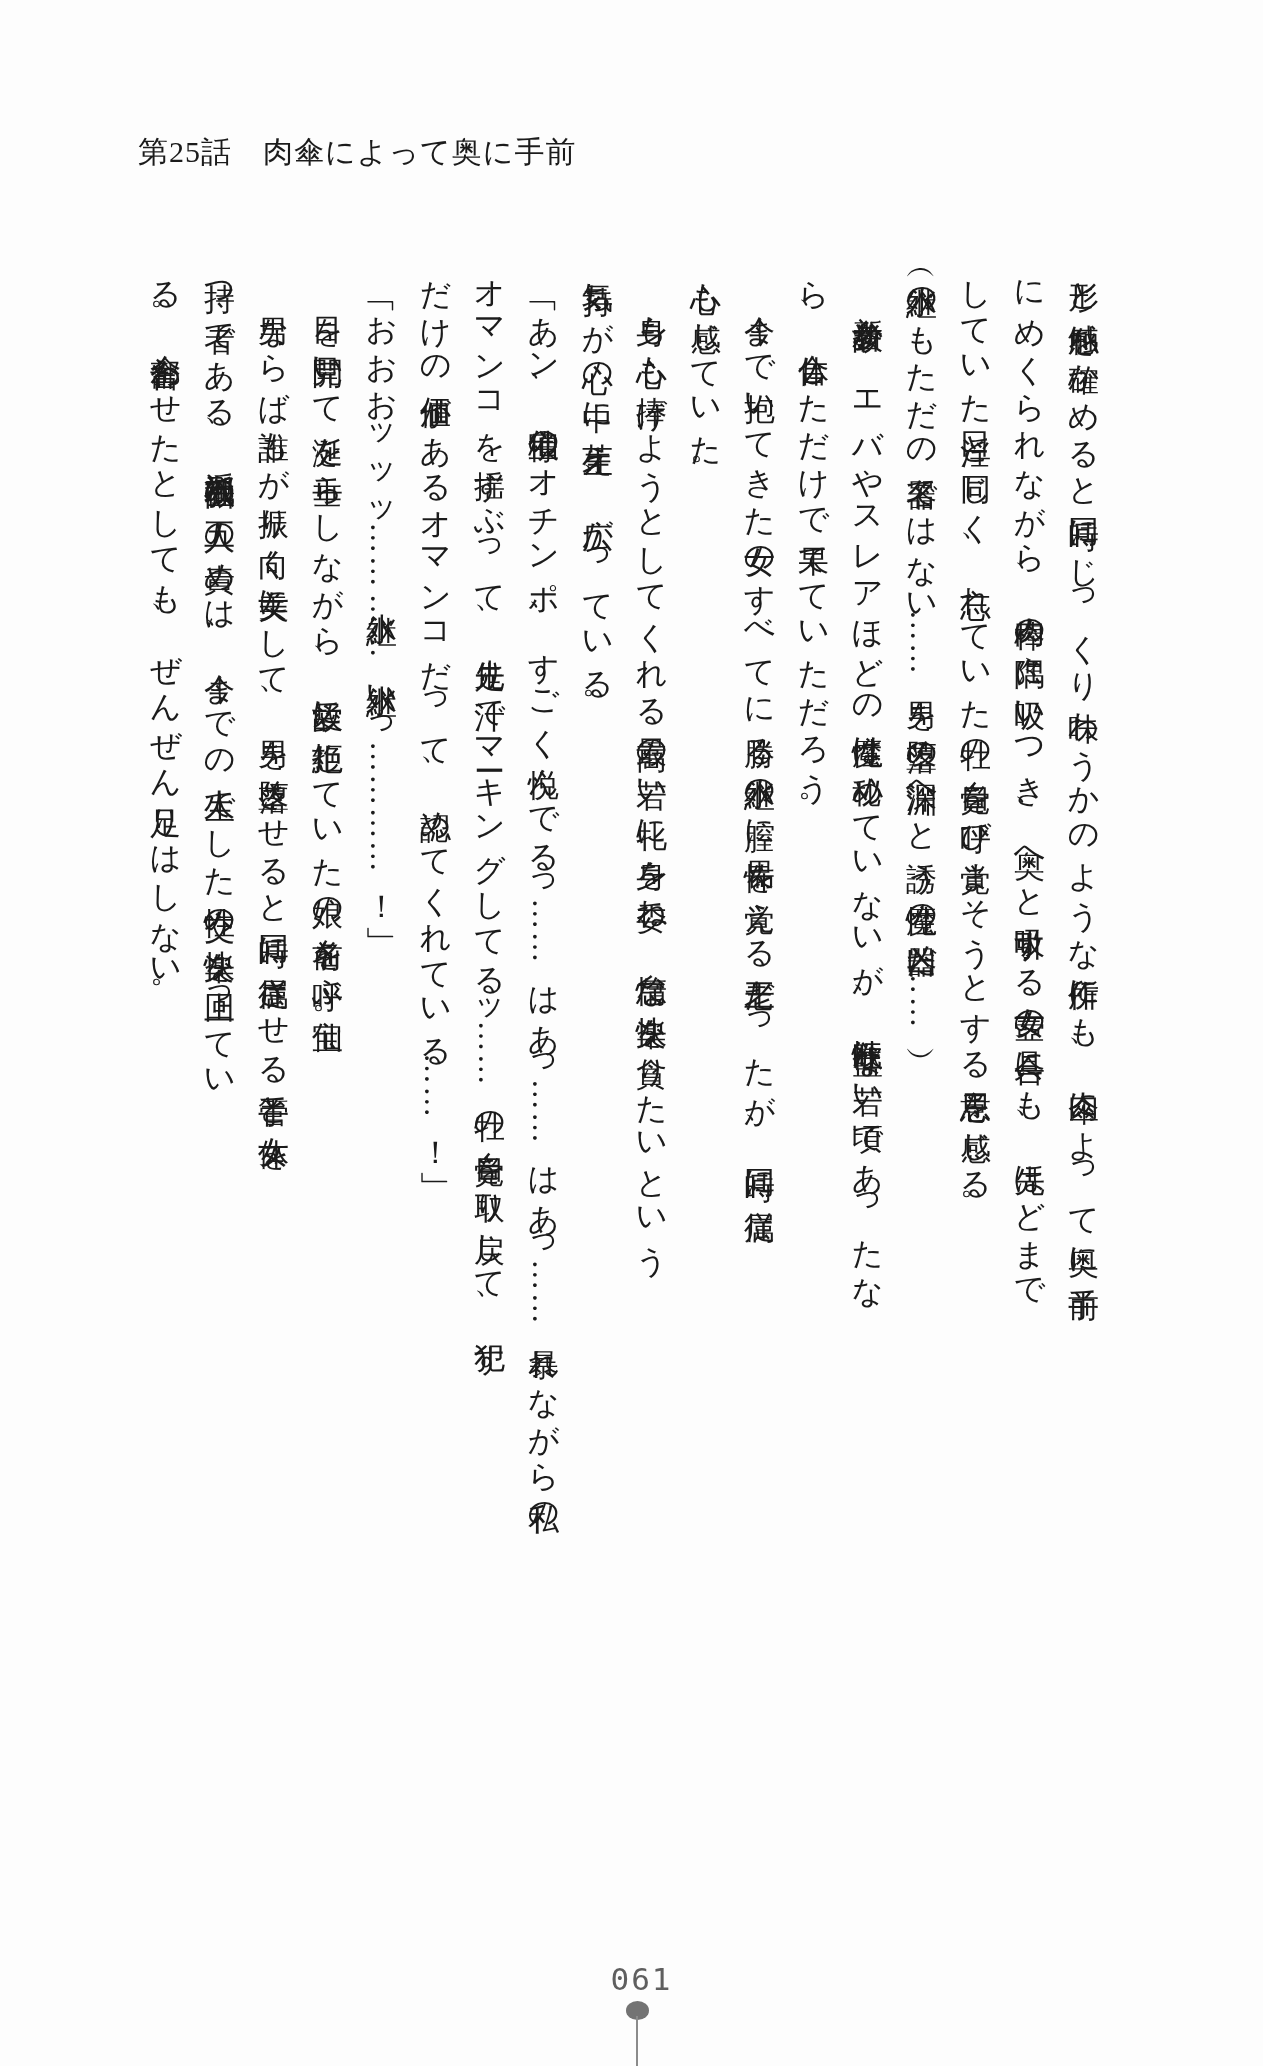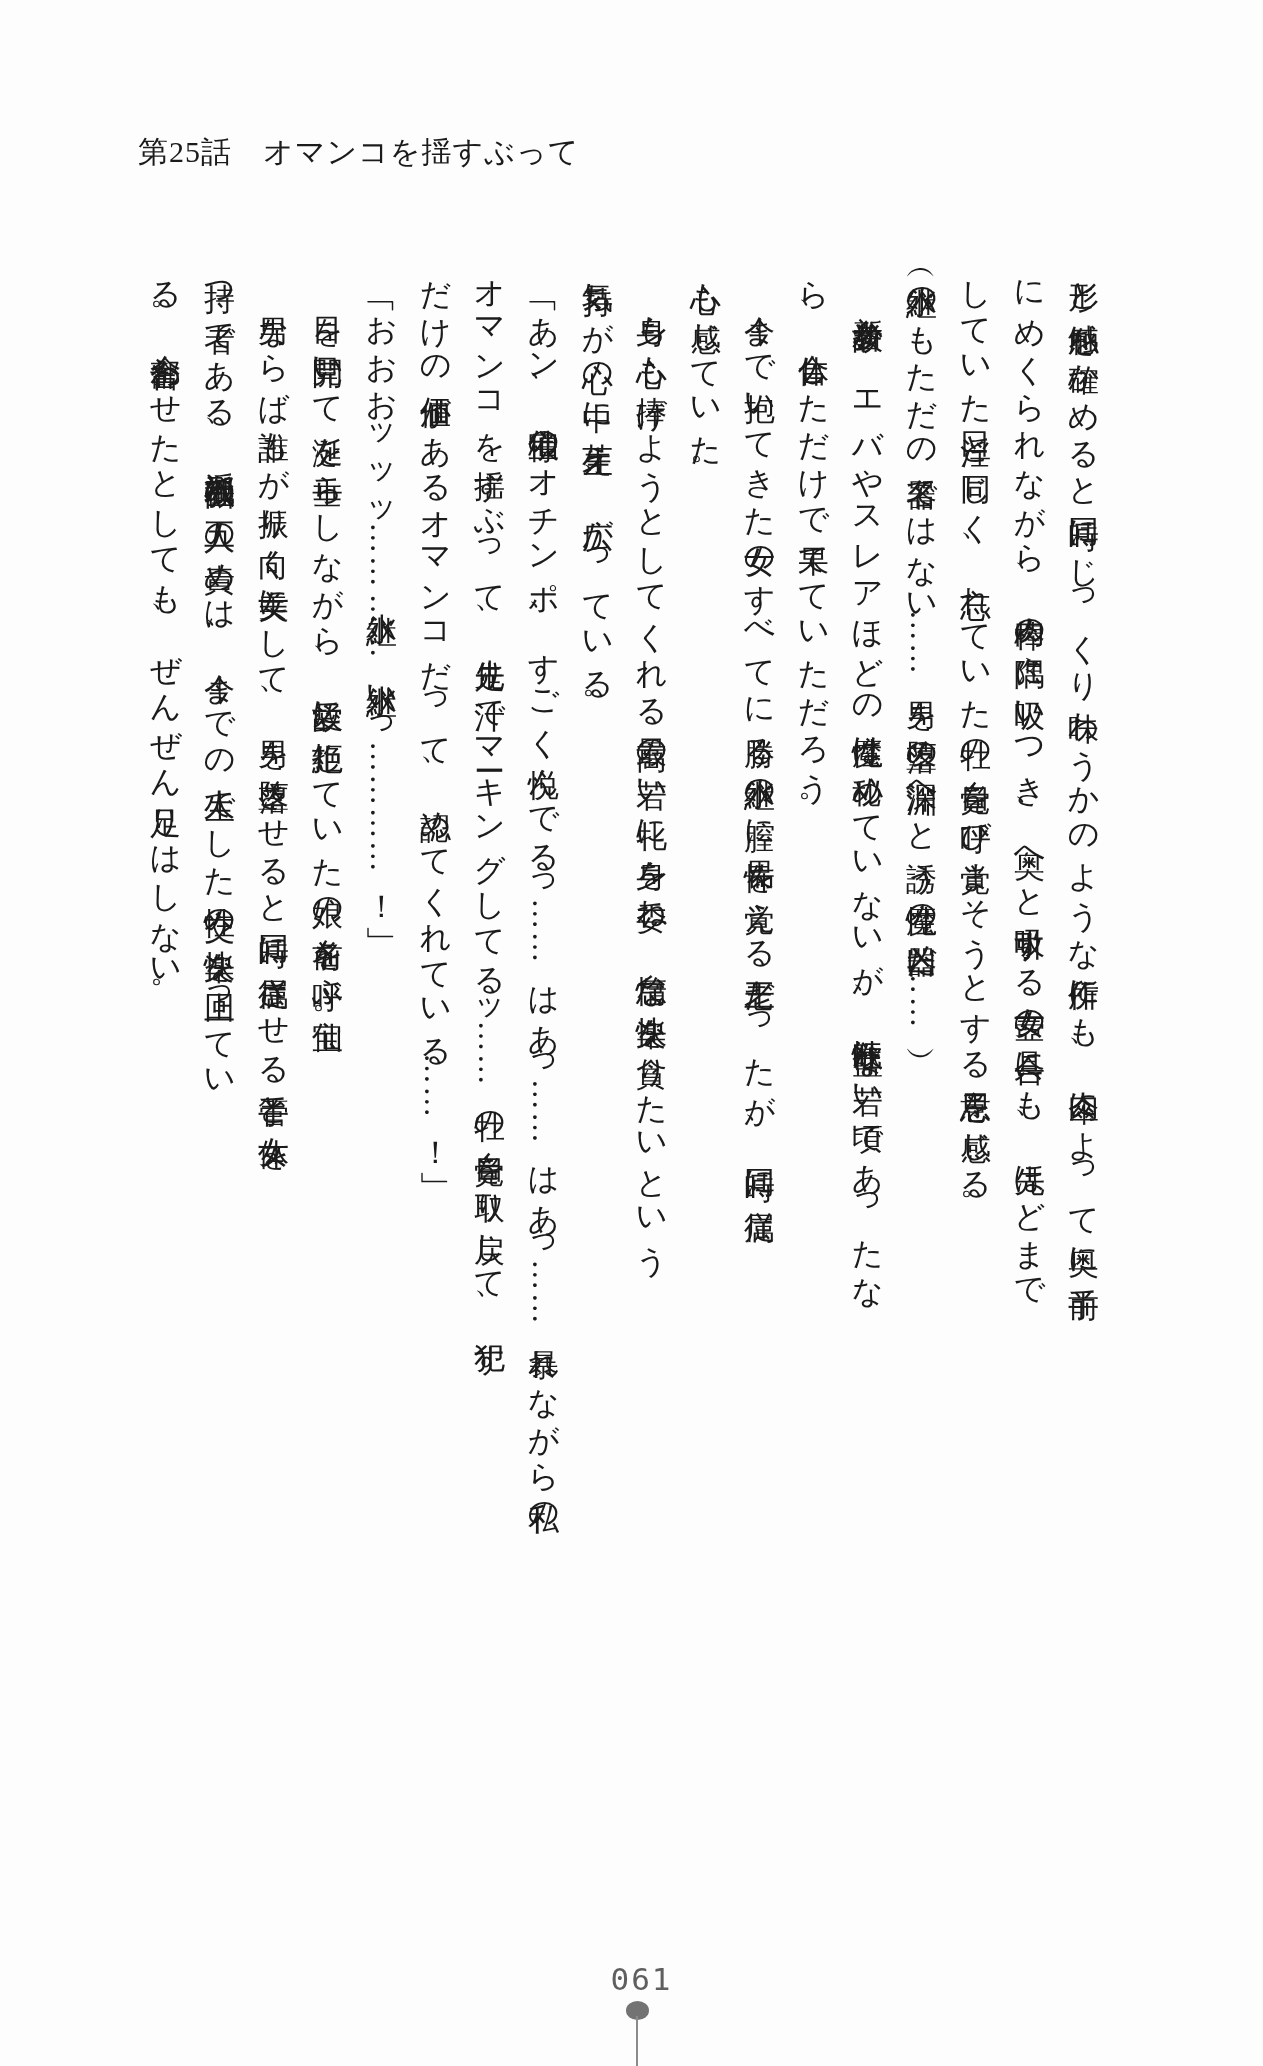--- a/index.html
+++ b/index.html
@@ -69,21 +69,21 @@
     width: 2px;
     height: 50px;
     background: #8b8b8b;
   }
 </style>
 </head>
 <body>
 
 <div class="page">
 
-  <div class="chapter-header">第25話　オマンコを揺すぶって</div>
+  <div class="chapter-header">第25話　肉傘によって奥に手前</div>
 
   <div class="body-text">
     <p>形と感触を確かめると同時にじっくり味わうかのような所作にも、肉傘によって奥に手前</p>
     <p>にめくられながら、肉棒の隅々に吸いつき、奥へと吸引する女壺の具合にも、先ほどまで</p>
     <p>していた口淫と同じく、忘れていた牡の自覚を呼び覚まそうとする意思を感じる。</p>
     <p>（氷継のもただの名器ではない……男を堕落の深淵へと誘う魔性の凶器だ……）</p>
     <p>　新参者故か、エバやスレアほどの魔性は秘めていないが、性欲旺盛な若い頃であったな</p>
     <p>ら、合体しただけで果てていただろう。</p>
     <p>　今まで抱いてきた女のすべてに勝る氷継の膣に畏怖を覚える老王だったが、同時に従属</p>
     <p>心も感じていた。</p>

